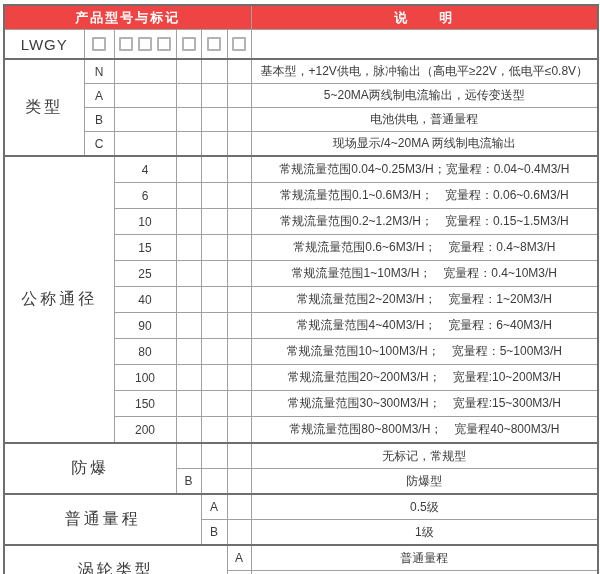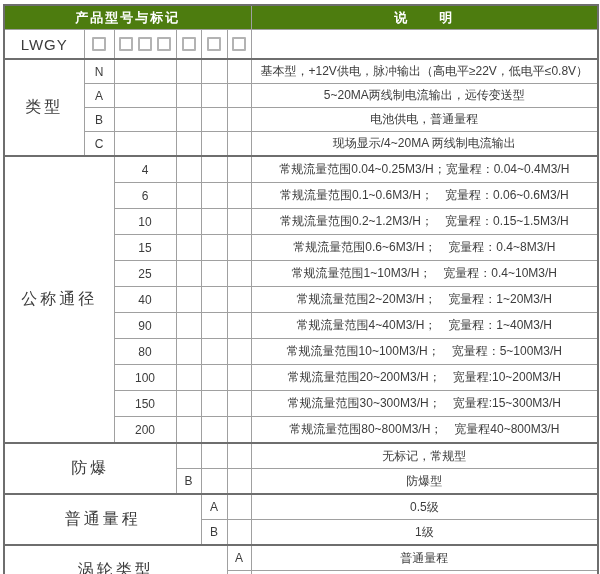--- a/index.html
+++ b/index.html
@@ -25,21 +25,21 @@
     border: 1px solid #a0a0a0;
     text-align: center;
     vertical-align: middle;
     font-size: 12px;
     color: #3c3c3c;
     padding: 0 2px;
     overflow: hidden;
     white-space: nowrap;
   }
   tr.header-row td {
-    background: #4d7c0f;
+    background: #ef4444;
     color: #ffffff;
     font-weight: 600;
     font-size: 13px;
     letter-spacing: 2px;
     height: 23px;
   }
   tr.model-row td { height: 28px; }
   tr.type-row td { height: 23px; }
   tr.dia-row td { height: 25px; }
   tr.bottom-row td { height: 24px; }
@@ -169,21 +169,21 @@
       <td></td>
           <td></td>
           <td></td>
       <td>常规流量范围2~20M3/H；　宽量程：1~20M3/H</td>
     </tr>
     <tr class="dia-row">
       <td>90</td>
       <td></td>
           <td></td>
           <td></td>
-      <td>常规流量范围4~40M3/H；　宽量程：1~40M3/H</td>
+      <td>常规流量范围4~40M3/H；　宽量程：6~40M3/H</td>
     </tr>
     <tr class="dia-row">
       <td>80</td>
       <td></td>
           <td></td>
           <td></td>
       <td>常规流量范围10~100M3/H；　宽量程：5~100M3/H</td>
     </tr>
     <tr class="dia-row">
       <td>100</td>

